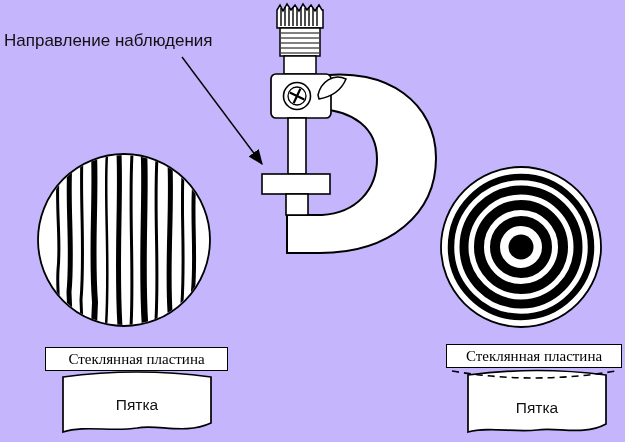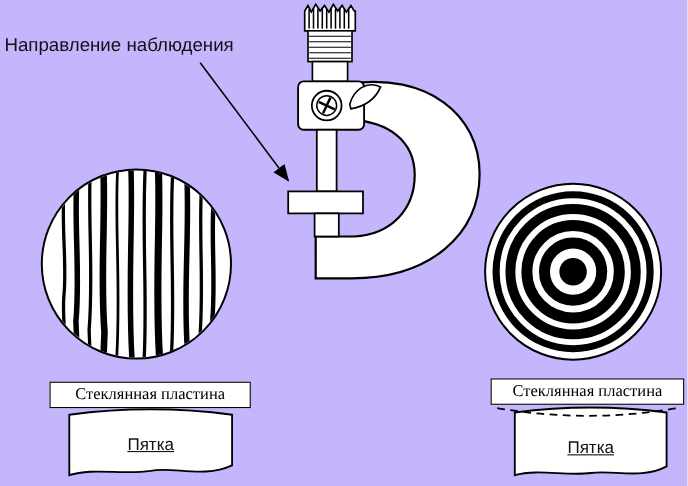--- a/index.html
+++ b/index.html
@@ -9,21 +9,21 @@
   }
   .canvas svg{position:absolute;left:0;top:0;z-index:1;}
   .lbl{position:absolute;z-index:2;color:#111;white-space:nowrap;}
   .direction-label{left:4px;top:31px;font-size:17px;}
   .glass-box{
     position:absolute;z-index:2;border:1.6px solid #000;background:#fff;
     display:flex;align-items:center;justify-content:center;font-size:15px;font-family:Liberation Serif, serif;
   }
   .glass-box-left{left:45px;top:347px;width:181px;height:22px;}
   .glass-box-right{left:446px;top:344px;width:174px;height:22px;}
-  .heel-label{font-size:15.5px;text-align:center;text-decoration:underline;}
+  .heel-label{font-size:15.5px;text-align:center;}
   .heel-label-left{left:97px;top:396px;width:80px;}
   .heel-label-right{left:497px;top:399px;width:80px;}
 </style>
 </head>
 <body>
 
 <div class="canvas">
 
   <svg width="625" height="442" viewBox="0 0 625 442">
     <defs>

